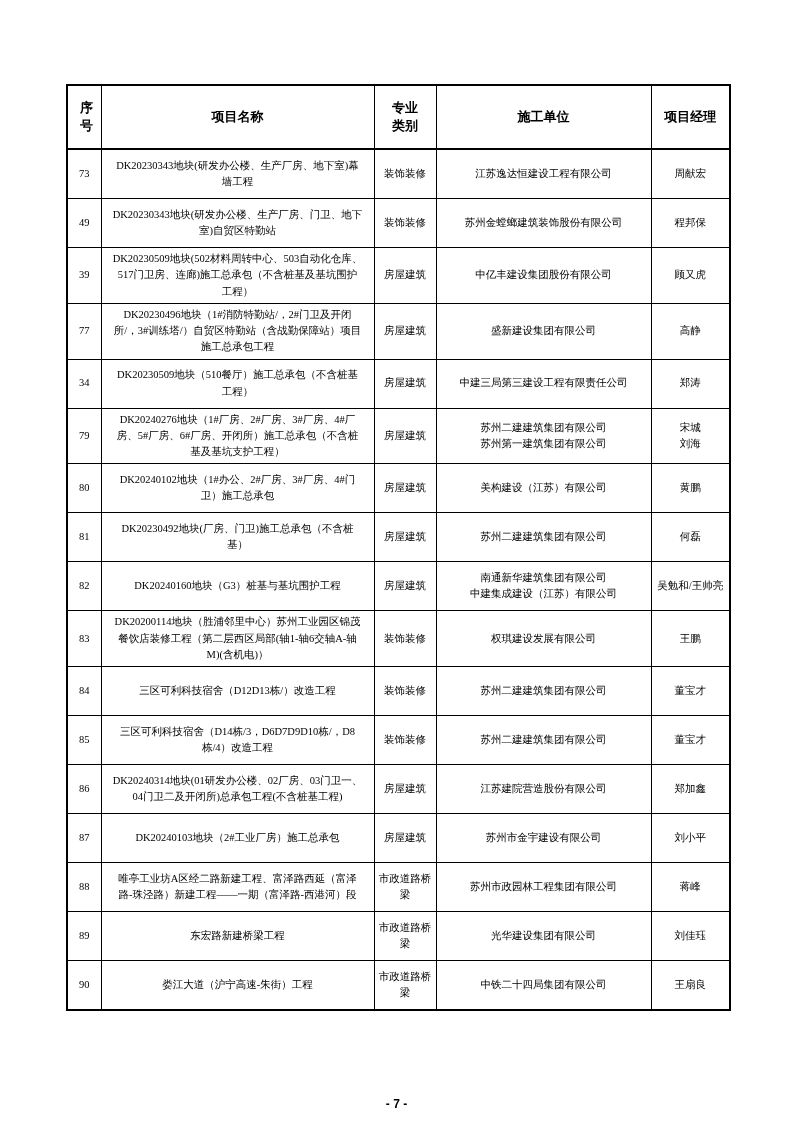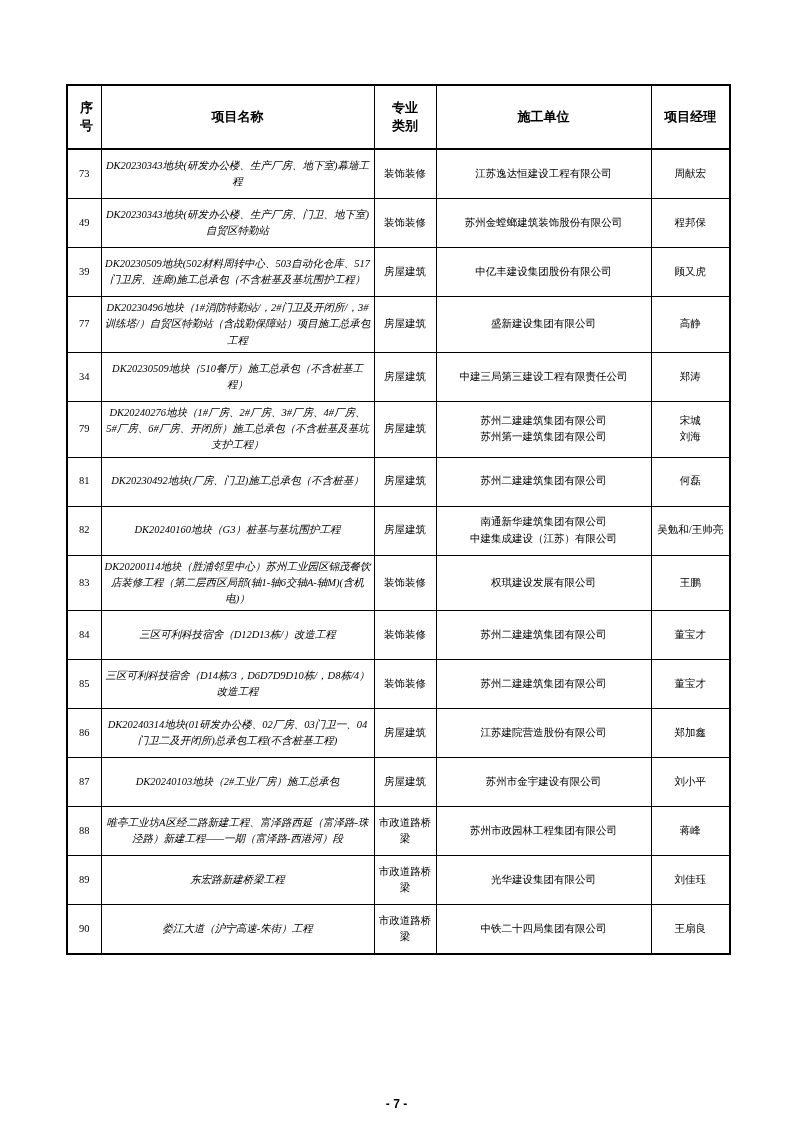--- a/index.html
+++ b/index.html
@@ -25,21 +25,21 @@
     height:38px;text-align:center;
     border-bottom:2px solid #000;
     padding:12px;
   }
   .doc-table td{
     font-size:10.5px;line-height:1.55;
     text-align:center;
     padding:3px 2px;
     height:42px;
   }
-  .doc-table td.name-cell{padding:3px 3px;font-style:italic;}
+  .doc-table td.name-cell{padding:3px 11px;}
   .pre{white-space:pre-line;}
   .footer{
     position:absolute;left:0;right:0;top:1097px;
     text-align:center;
     font-size:12px;font-weight:bold;
     font-family:"Liberation Sans",sans-serif;
   }
 </style>
 </head>
 <body>
@@ -100,20 +100,27 @@
         <td class="pre">郑涛</td>
       </tr>
       <tr>
         <td>79</td>
         <td class="name-cell">DK20240276地块（1#厂房、2#厂房、3#厂房、4#厂房、5#厂房、6#厂房、开闭所）施工总承包（不含桩基及基坑支护工程）</td>
         <td>房屋建筑</td>
         <td class="pre">苏州二建建筑集团有限公司
 苏州第一建筑集团有限公司</td>
         <td class="pre">宋城
 刘海</td>
+      </tr>
+      <tr>
+        <td>80</td>
+        <td class="name-cell">DK20240102地块（1#办公、2#厂房、3#厂房、4#门卫）施工总承包</td>
+        <td>房屋建筑</td>
+        <td class="pre">美构建设（江苏）有限公司</td>
+        <td class="pre">黄鹏</td>
       </tr>
       <tr>
         <td>81</td>
         <td class="name-cell">DK20230492地块(厂房、门卫)施工总承包（不含桩基）</td>
         <td>房屋建筑</td>
         <td class="pre">苏州二建建筑集团有限公司</td>
         <td class="pre">何磊</td>
       </tr>
       <tr>
         <td>82</td>

